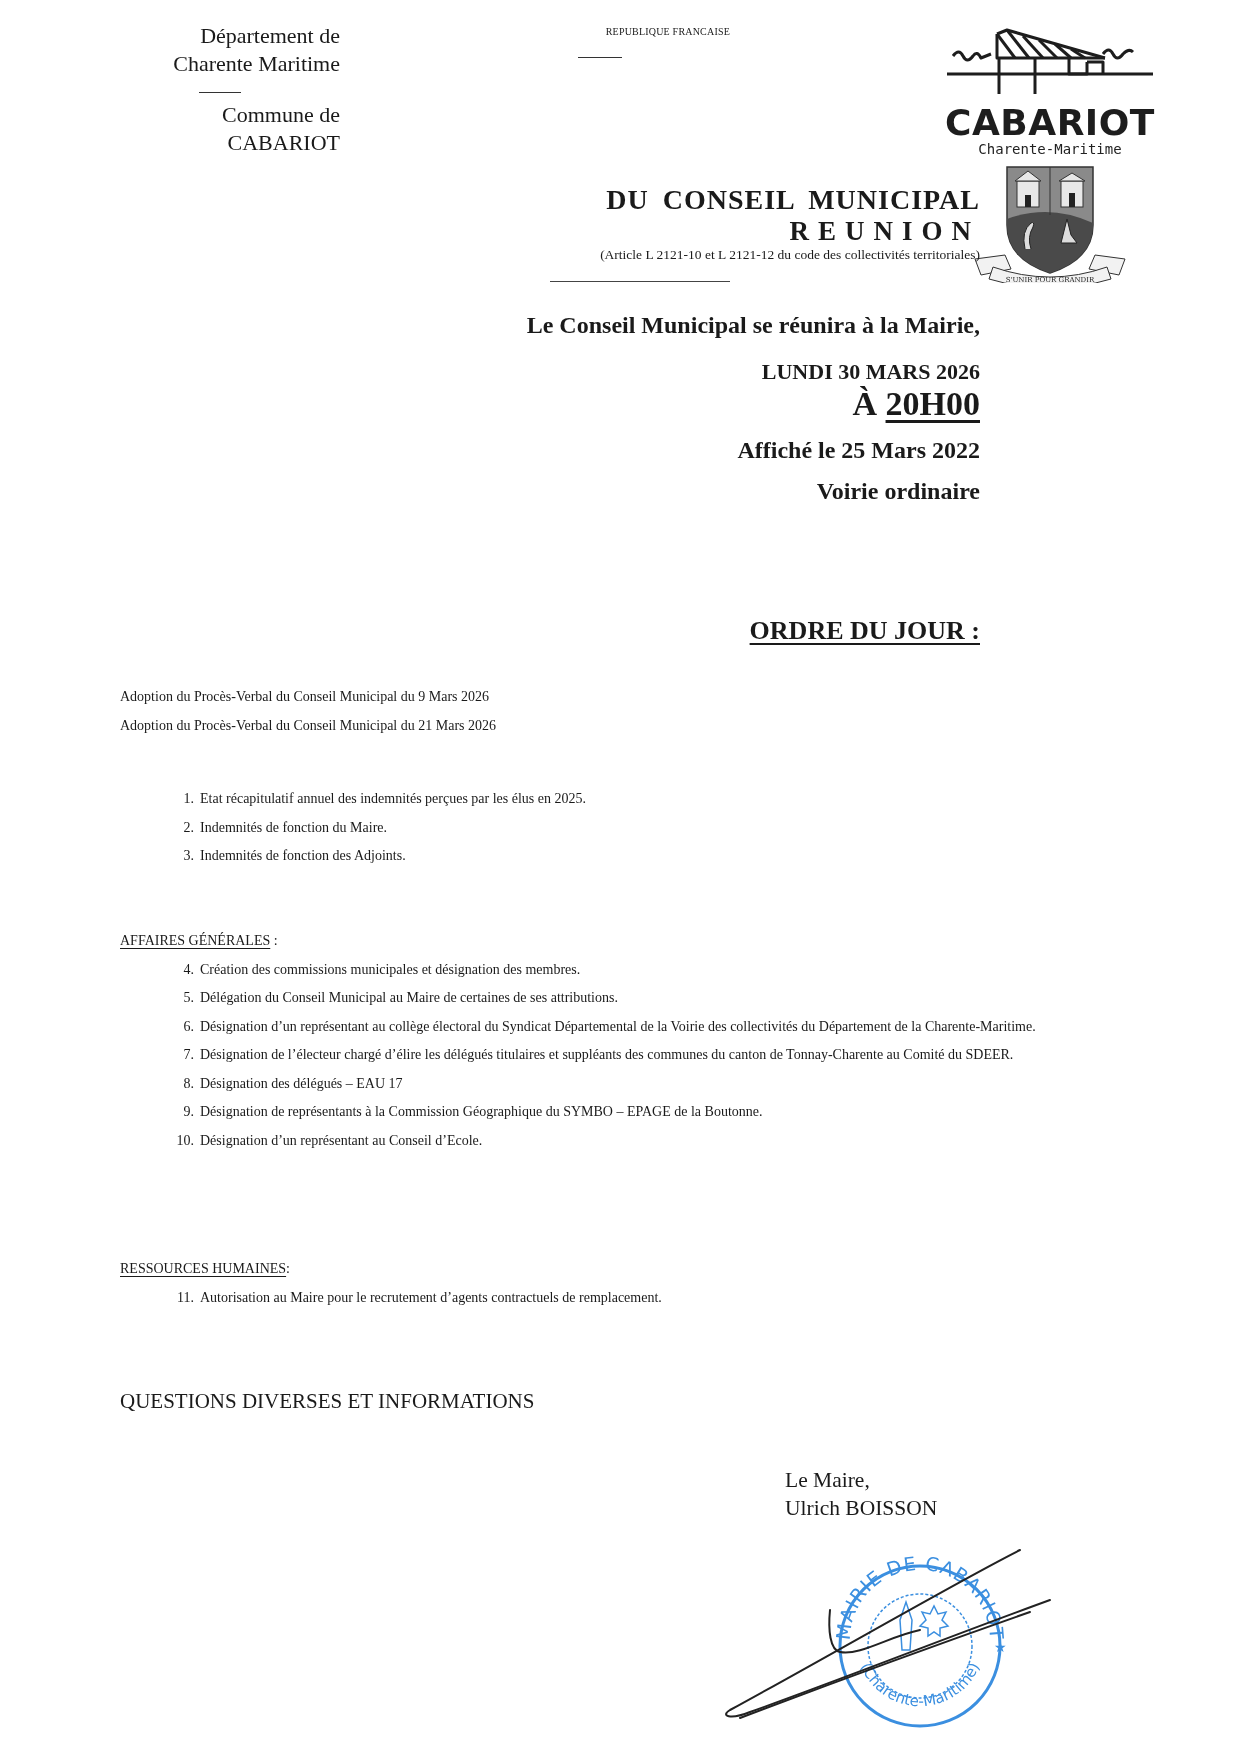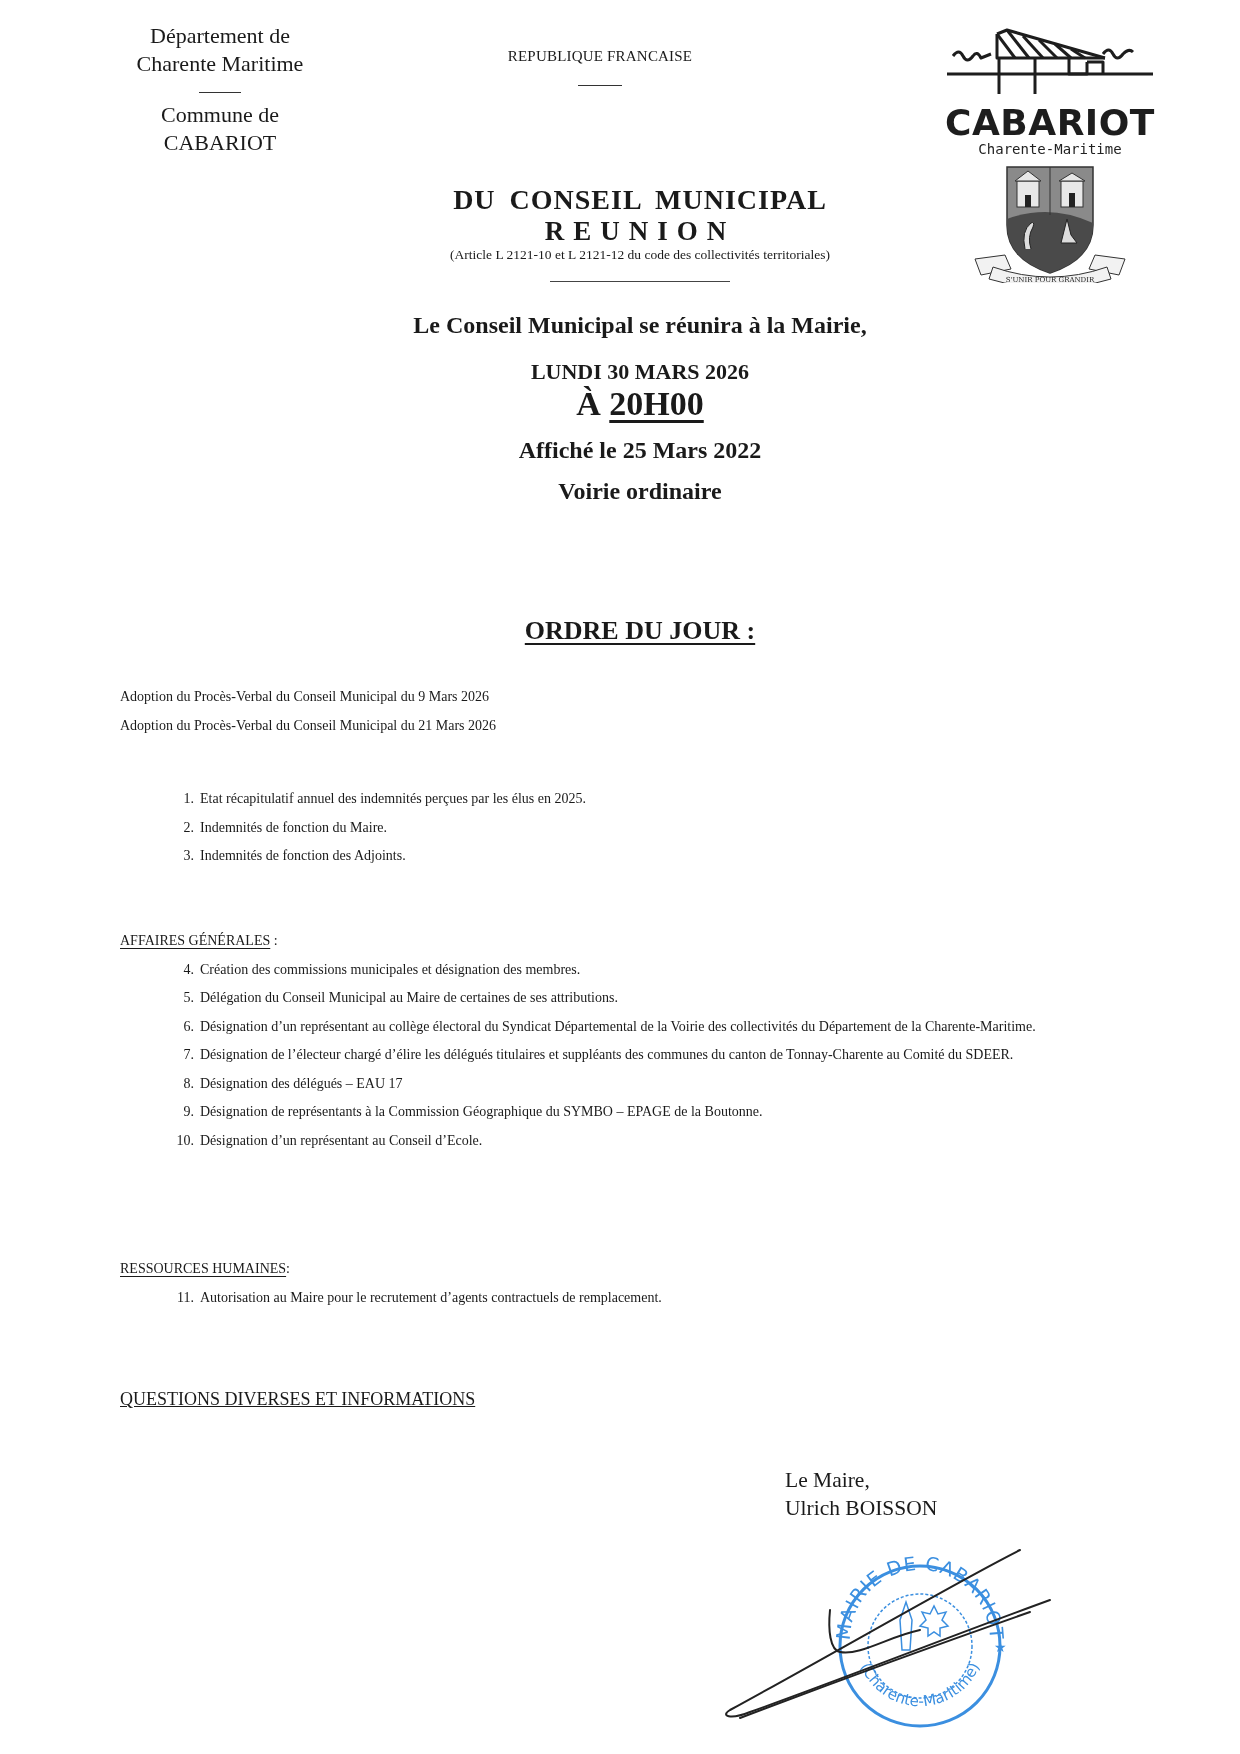--- a/index.html
+++ b/index.html
@@ -1,28 +1,28 @@
 <!DOCTYPE html>
 <html><head>
   <meta charset="utf-8">
   <style>
     html, body { margin: 0; padding: 0; background: #ffffff; }
     body {
       width: 1240px; height: 1754px; position: relative; overflow: hidden;
       font-family: "Liberation Serif", "DejaVu Serif", serif; color: #1a1a1a;
     }
     .abs { position: absolute; }
-    .center { text-align: center; }
+    .center { text-align: right; }
 
     
     #hdr-left { left: 100px; top: 22px; width: 240px; font-size: 22px; line-height: 28px; }
     #hdr-left .rule { width: 42px; height: 1px; background: #333; margin: 14px auto 8px; }
 
     
-    #hdr-center { left: 470px; top: 26px; width: 260px; font-size: 15px; letter-spacing: 0.2px; margin-top: 22px; }
+    #hdr-center { left: 470px; top: 26px; width: 260px; font-size: 10px; letter-spacing: 0.2px; }
     #hdr-center .rule { width: 44px; height: 1px; background: #333; margin: 20px auto 0; }
 
     
     #logo { left: 945px; top: 22px; width: 210px; height: 250px; }
     #logo .wordmark { font-family: "DejaVu Sans", sans-serif; font-weight: bold; font-size: 36px; letter-spacing: 0.5px; color: #1d1d1d; text-align: center; margin-top: -4px; }
     #logo .sub { font-family: "DejaVu Sans Mono", monospace; font-size: 14px; text-align: center; color: #222; margin-top: -2px; }
 
     
     #title-block { left: 300px; top: 178px; width: 680px; }
     #title-1 { font-weight: bold; font-size: 27px; letter-spacing: 9px; }
@@ -47,21 +47,21 @@
     .section-head { text-decoration: underline; text-underline-offset: 3px; }
     .section { left: 120px; width: 1010px; }
     #sec-fin { top: 785px; }
     #sec-ag { top: 927px; }
     #sec-rh { top: 1255px; }
     .items { margin: 0; padding: 0; list-style: none; }
     .items li { display: flex; }
     .items .num { width: 74px; text-align: right; padding-right: 6px; flex: none; }
     .items .txt { flex: 1; text-align: justify; }
 
-    #questions { left: 120px; top: 1389px; font-size: 18px; text-decoration: underline; }
+    #questions { left: 120px; top: 1389px; font-size: 21px; }
 
     #signature-block { left: 785px; top: 1466px; font-size: 21.5px; line-height: 28px; }
     #stamp { left: 720px; top: 1540px; width: 340px; height: 200px; }
   </style>
 </head>
 <body>
 
 <div id="hdr-left" class="abs center">
   <div>Département de</div>
   <div>Charente Maritime</div>

